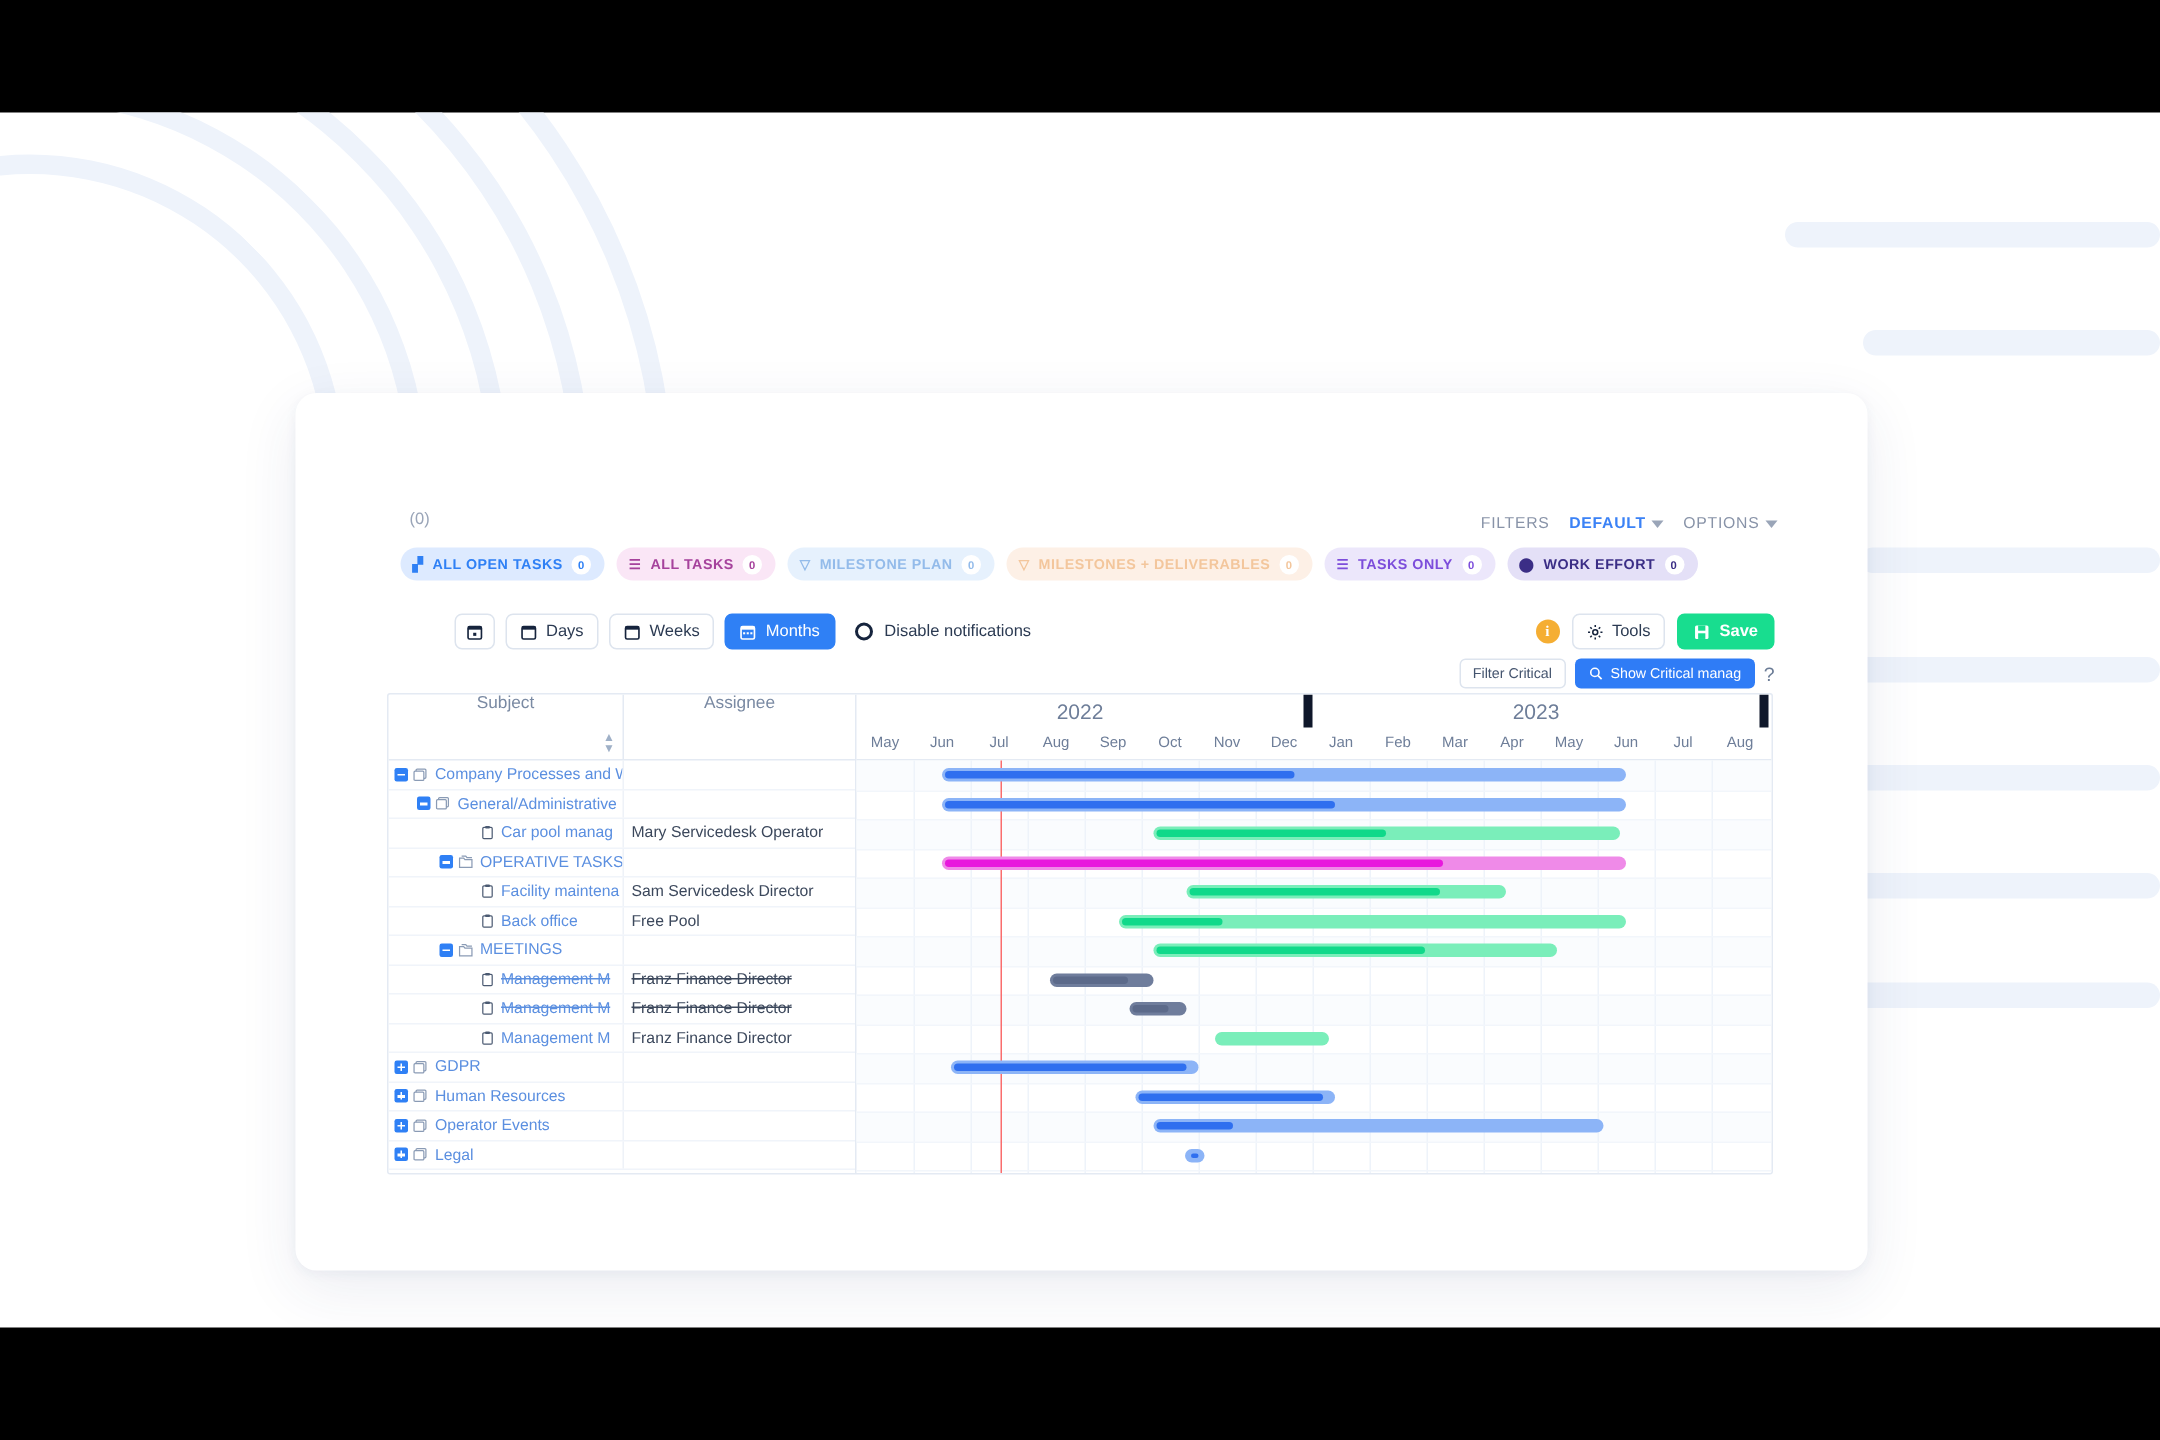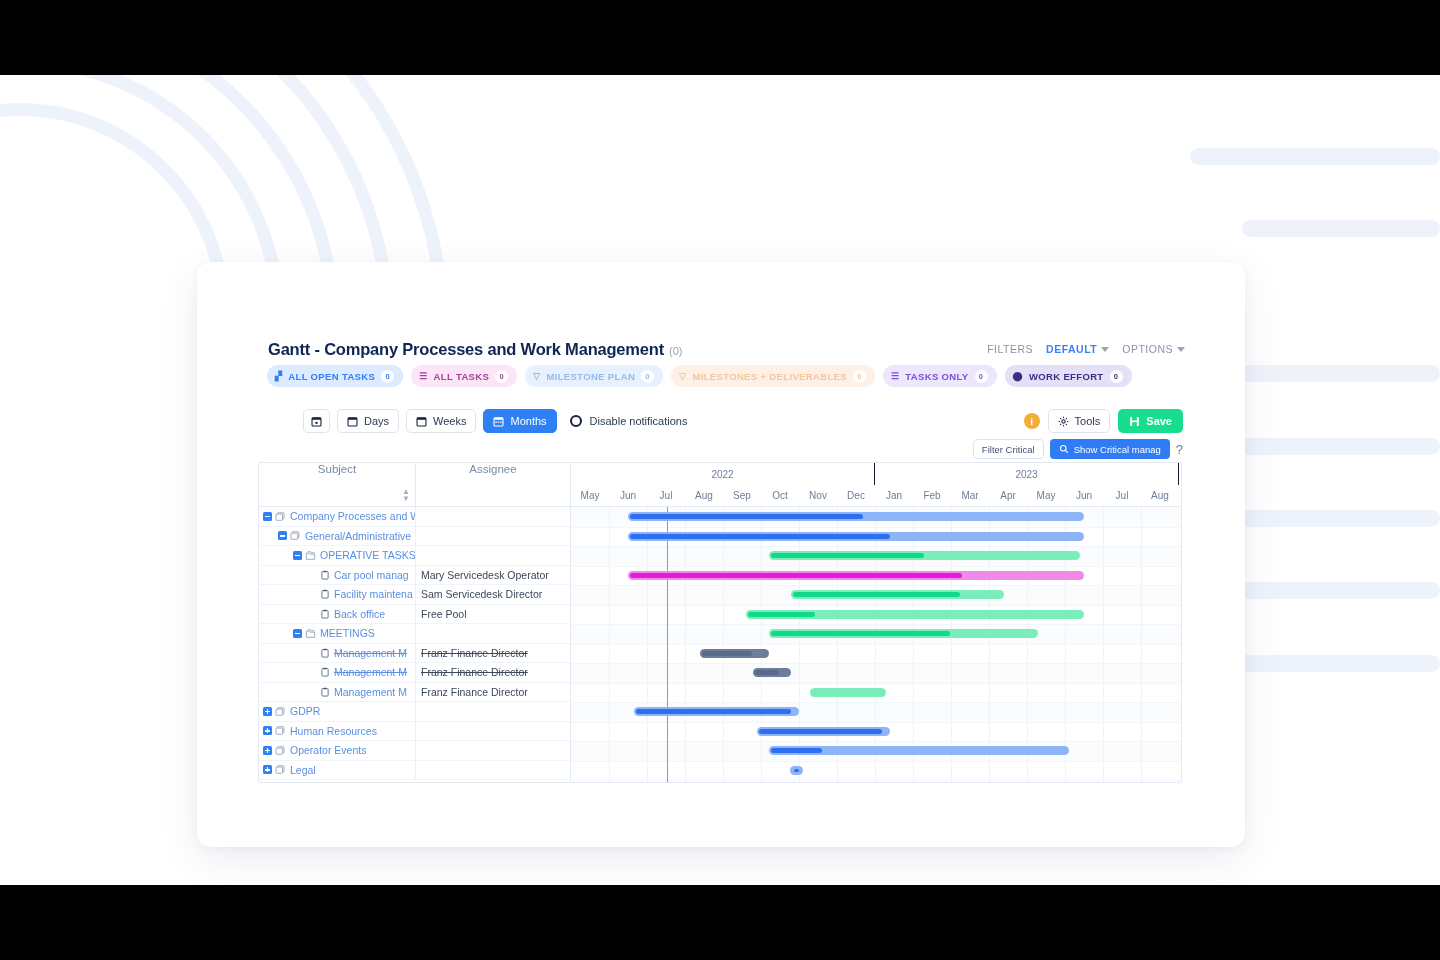--- a/index.html
+++ b/index.html
@@ -345,23 +345,23 @@
     text-overflow: clip;
   }
   .strike { text-decoration: line-through; color: #5b8fe0; }
   .strike-dark { text-decoration: line-through; color: #3c485c; }
 
   
   .tl-head { height: 44px; border-bottom: 1px solid #e4eaf3; }
   .tl-years { height: 22px; display: flex; }
   .tl-year {
     display: flex; align-items: center; justify-content: center;
-    font-size: 10px;
+    font-size: 14px;
     color: #6e7e99;
-    border-right: 1px solid #0f172a;
+    border-right: 6px solid #0f172a;
   }
   .tl-months { height: 21px; display: flex; }
   .tl-month {
     width: 38px; flex: 0 0 38px;
     display: flex; align-items: center; justify-content: center;
     font-size: 10px;
     color: #6e7e99;
   }
 
   .tl-body { position: relative; height: 277px; }
@@ -429,21 +429,20 @@
     <div class="stripe" style="top:290px; width:200px;"></div>
     <div class="stripe" style="top:363px; width:252px;"></div>
     <div class="stripe" style="top:435px; width:260px;"></div>
     <div class="stripe" style="top:507px; width:252px;"></div>
     <div class="stripe" style="top:580px; width:256px;"></div>
 
     <div id="card">
 
       <div class="hdr">
         <div class="title-row">
-          <span class="title">Gantt - Company Processes and Work Management</span>
           <span class="title-count">(0)</span>
         </div>
         <div class="hdr-right">
           <span class="lbl">FILTERS</span>
           <span class="hdr-grp">
             <span class="val">DEFAULT</span>
             <span class="caret"></span>
           </span>
           <span class="hdr-grp">
             <span class="lbl">OPTIONS</span>
@@ -598,45 +597,45 @@
                       <rect x="3.5" y="2.5" width="9.5" height="9" rx="1" fill="#fff" stroke="#8a9bb5" stroke-width="1.2"></rect>
                       <rect x="1.5" y="4.5" width="9.5" height="9" rx="1" fill="#fff" stroke="#8a9bb5" stroke-width="1.2"></rect>
                     </svg>
                   </span>
                   <span class="lbl-task">General/Administrative</span>
                 </div>
                 <div class="assignee-cell"></div>
               </div>
               <div class="trow">
                 <div class="subject-cell">
+                  <span class="indent" style="width: 49px;"></span>
+                  <span class="indent" style="width: 12px;"></span>
+                  <span class="nodeicon">
+                    <svg width="10" height="10" viewBox="0 0 16 16">
+                      <rect x="3" y="2.5" width="10" height="12" rx="1.2" fill="#fff" stroke="#4b5a72" stroke-width="1.3"></rect>
+                      <rect x="5.5" y="1" width="5" height="2.6" rx="0.8" fill="#4b5a72"></rect>
+                    </svg>
+                  </span>
+                  <span class="lbl-task">Car pool manag</span>
+                </div>
+                <div class="assignee-cell">Mary Servicedesk Operator</div>
+              </div>
+              <div class="trow">
+                <div class="subject-cell">
                   <span class="indent" style="width: 34px;"></span>
                   <span class="expander"></span>
                   <span class="nodeicon">
                     <svg width="11" height="11" viewBox="0 0 16 16">
                       <path d="M2 4.5h4l1.2 1.5H14v7.5H2z" fill="#fff" stroke="#8a9bb5" stroke-width="1.2"></path>
                       <path d="M4 2.5h4l1.2 1.5H14" fill="none" stroke="#8a9bb5" stroke-width="1.2"></path>
                     </svg>
                   </span>
                   <span class="lbl-task">OPERATIVE TASKS</span>
                 </div>
                 <div class="assignee-cell"></div>
-              </div>
-              <div class="trow">
-                <div class="subject-cell">
-                  <span class="indent" style="width: 49px;"></span>
-                  <span class="indent" style="width: 12px;"></span>
-                  <span class="nodeicon">
-                    <svg width="10" height="10" viewBox="0 0 16 16">
-                      <rect x="3" y="2.5" width="10" height="12" rx="1.2" fill="#fff" stroke="#4b5a72" stroke-width="1.3"></rect>
-                      <rect x="5.5" y="1" width="5" height="2.6" rx="0.8" fill="#4b5a72"></rect>
-                    </svg>
-                  </span>
-                  <span class="lbl-task">Car pool manag</span>
-                </div>
-                <div class="assignee-cell">Mary Servicedesk Operator</div>
               </div>
               <div class="trow">
                 <div class="subject-cell">
                   <span class="indent" style="width: 49px;"></span>
                   <span class="indent" style="width: 12px;"></span>
                   <span class="nodeicon">
                     <svg width="10" height="10" viewBox="0 0 16 16">
                       <rect x="3" y="2.5" width="10" height="12" rx="1.2" fill="#fff" stroke="#4b5a72" stroke-width="1.3"></rect>
                       <rect x="5.5" y="1" width="5" height="2.6" rx="0.8" fill="#4b5a72"></rect>
                     </svg>

